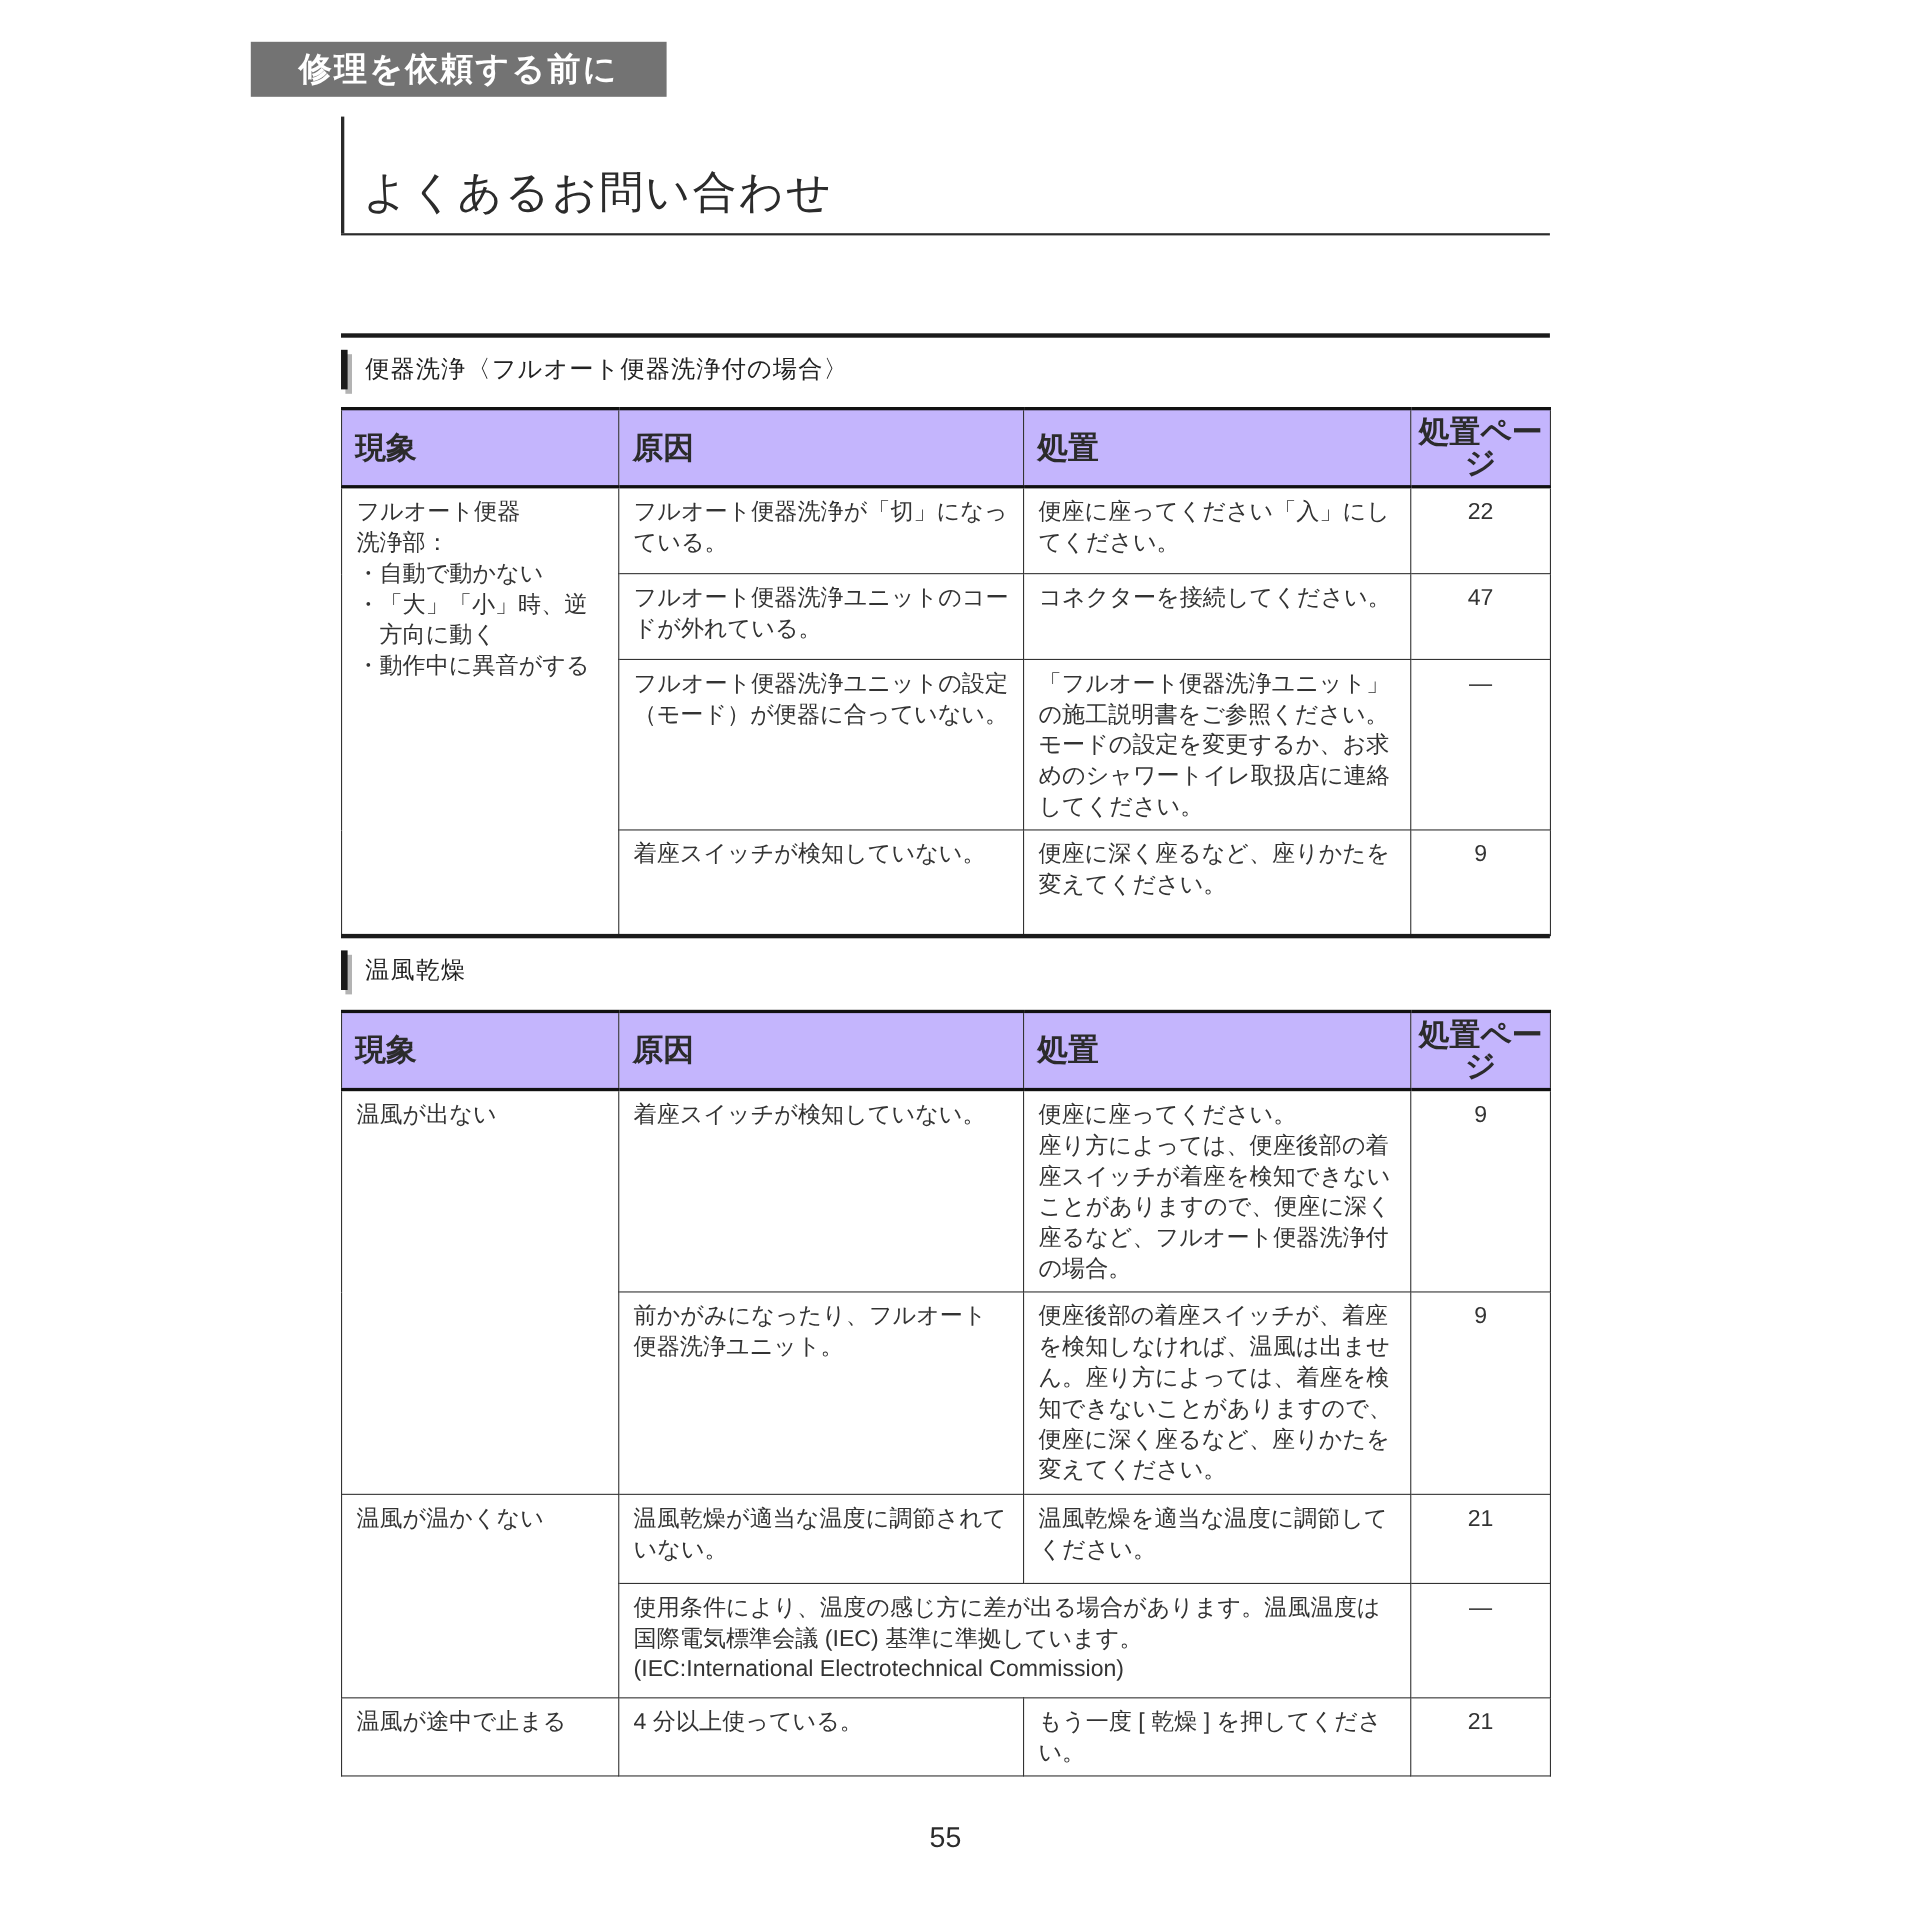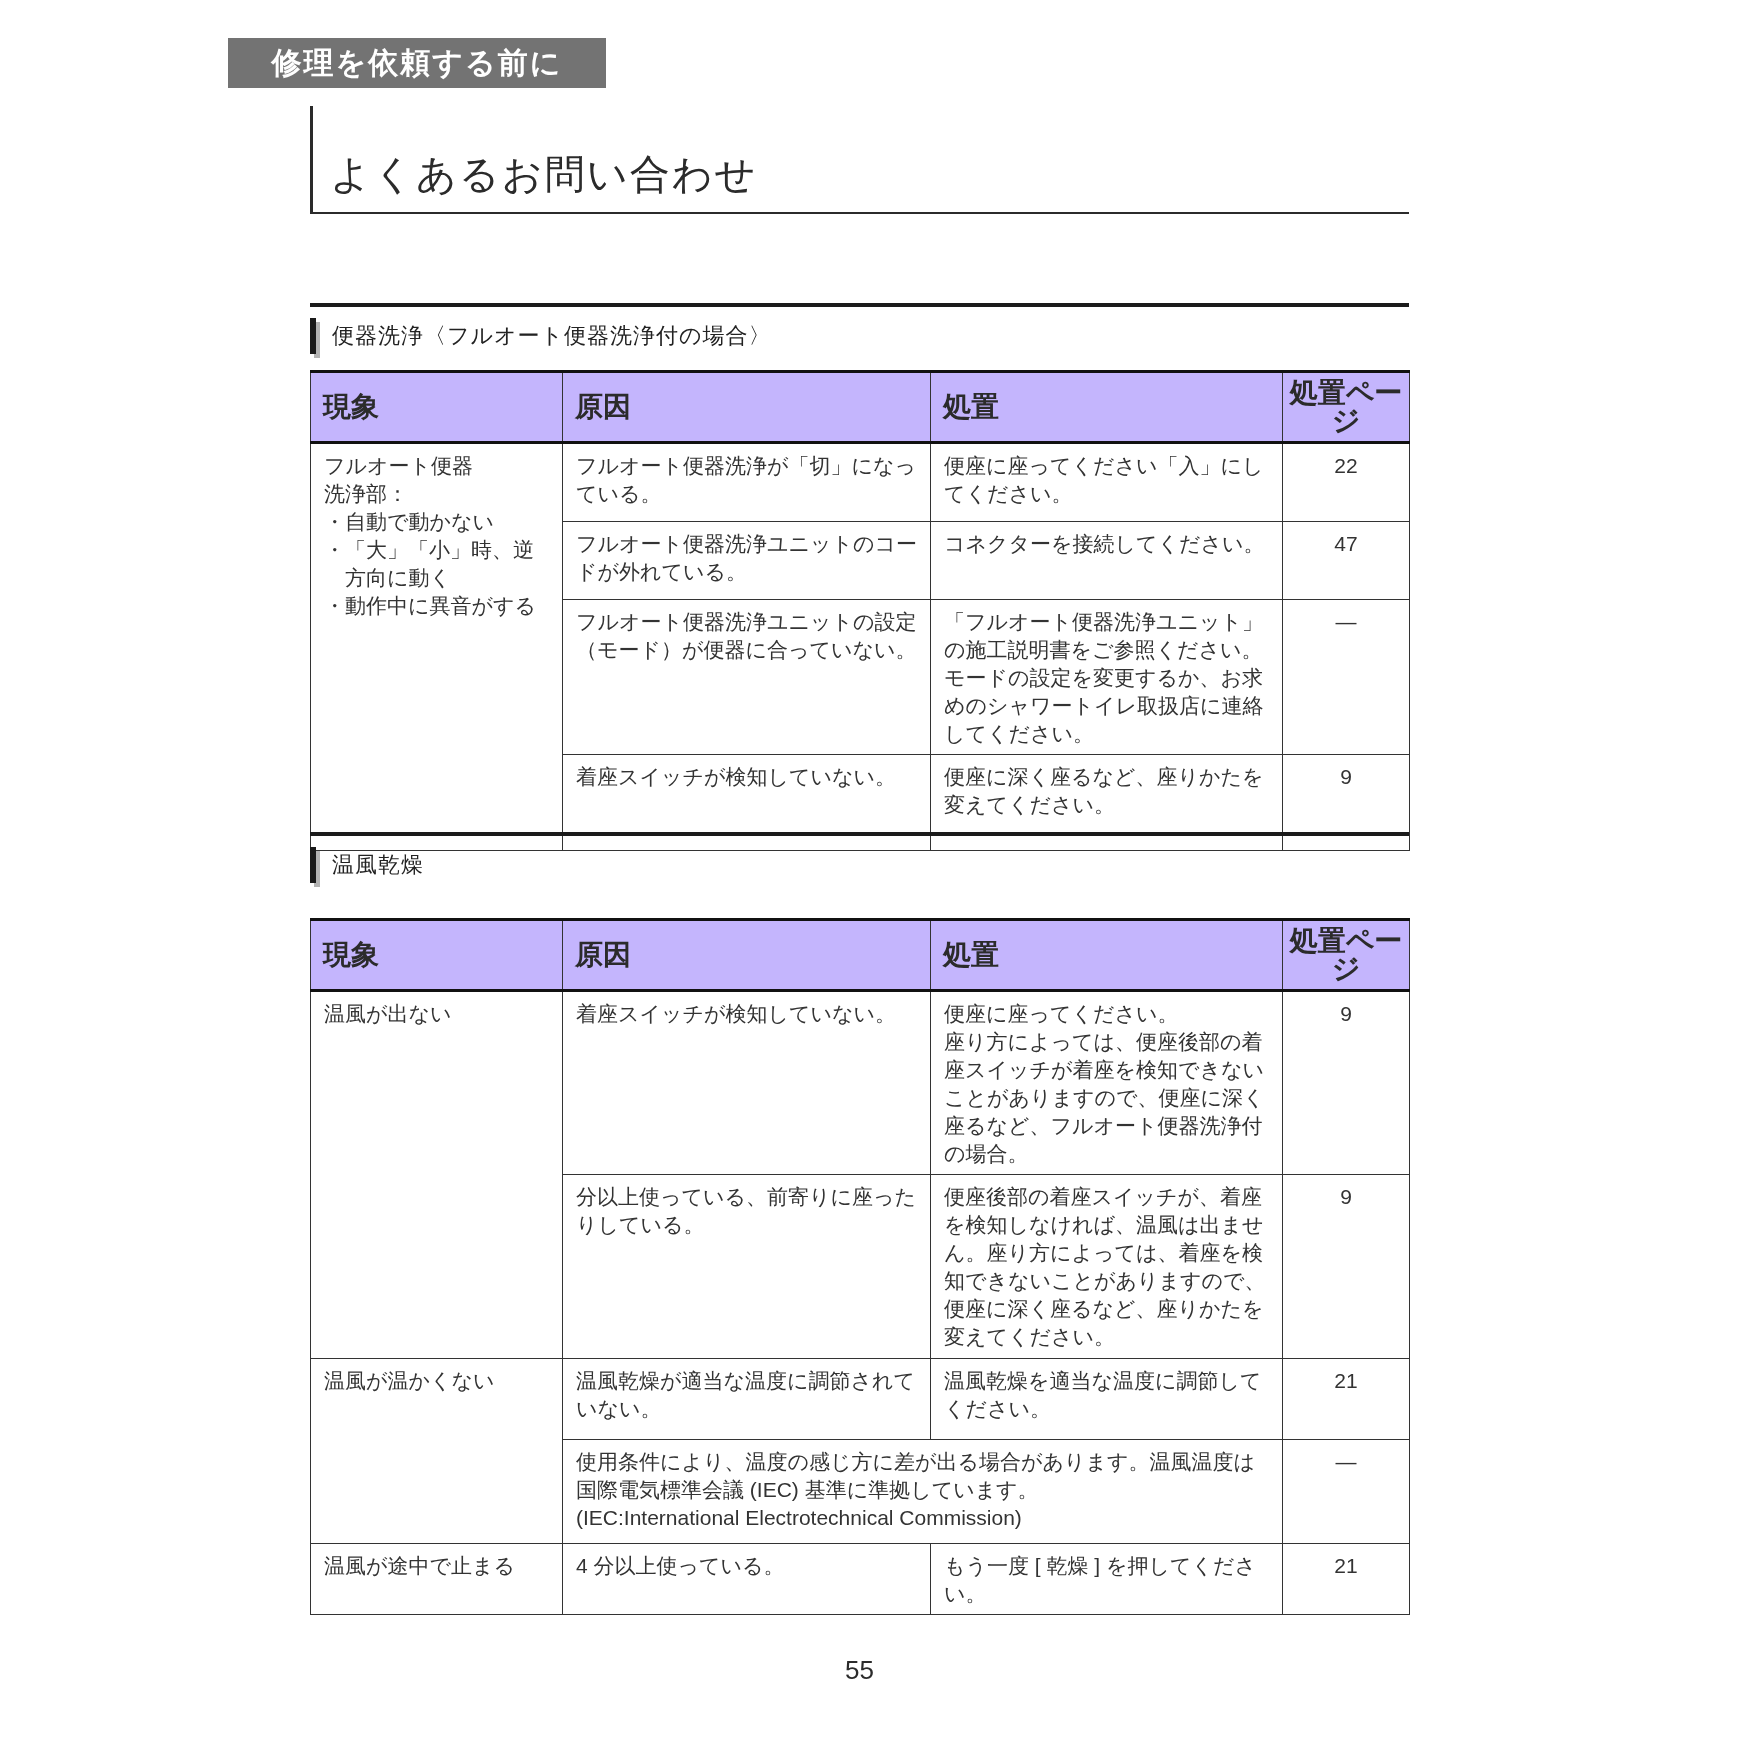--- a/index.html
+++ b/index.html
@@ -21,21 +21,21 @@
     position:absolute; left:310px; top:106px; width:1099px; height:106px;
     border-left:3px solid #2a2a2a; box-sizing:border-box;
     display:flex; align-items:flex-end; padding:0 0 10px 17px;
   }
   .page-title { font-size:40px; color:#2b2b2b; letter-spacing:2px; }
   .title-rule { position:absolute; left:310px; top:212px; width:1099px; height:2px; background:#2b2b2b; }
 
   
   .section { position:absolute; left:310px; width:1099px; }
   .section-1 { top:303px; }
-  .section-2 { top:832px;text-align:right; }
+  .section-2 { top:849px;text-align:right; }
   .section-rule { height:4px; background:#1b1b1b; }
   .section-heading { margin-top:11px; display:flex; align-items:center; font-size:22px; color:#222; letter-spacing:1px; }
   .heading-bar { width:6px; height:36px; background:#1a1a1a; box-shadow:4px 4px 0 #b3b3b3; margin-right:16px; flex:0 0 auto; }
 
   
   table.tbl {
     position:absolute; left:310px; width:1099px; border-collapse:collapse; table-layout:fixed;
     font-size:21px; line-height:28px; color:#333;
   }
   .tbl-1 { top:370px; }
@@ -154,21 +154,21 @@
     </thead>
     <tbody>
       <tr class="t2-r1">
         <td rowspan="2">温風が出ない</td>
         <td>着座スイッチが検知していない。</td>
         <td class="multiline">便座に座ってください。
 座り方によっては、便座後部の着座スイッチが着座を検知できないことがありますので、便座に深く座るなど、フルオート便器洗浄付の場合。</td>
         <td class="page-col">9</td>
       </tr>
       <tr class="t2-r2">
-        <td>分以上使っている、前寄りに座ったりしている。</td>
+        <td>前かがみになったり、フルオート便器洗浄ユニット。</td>
         <td>便座後部の着座スイッチが、着座を検知しなければ、温風は出ません。座り方によっては、着座を検知できないことがありますので、便座に深く座るなど、座りかたを変えてください。</td>
         <td class="page-col">9</td>
       </tr>
       <tr class="t2-r3">
         <td rowspan="2">温風が温かくない</td>
         <td>温風乾燥が適当な温度に調節されていない。</td>
         <td>温風乾燥を適当な温度に調節してください。</td>
         <td class="page-col">21</td>
       </tr>
       <tr class="t2-r4">

